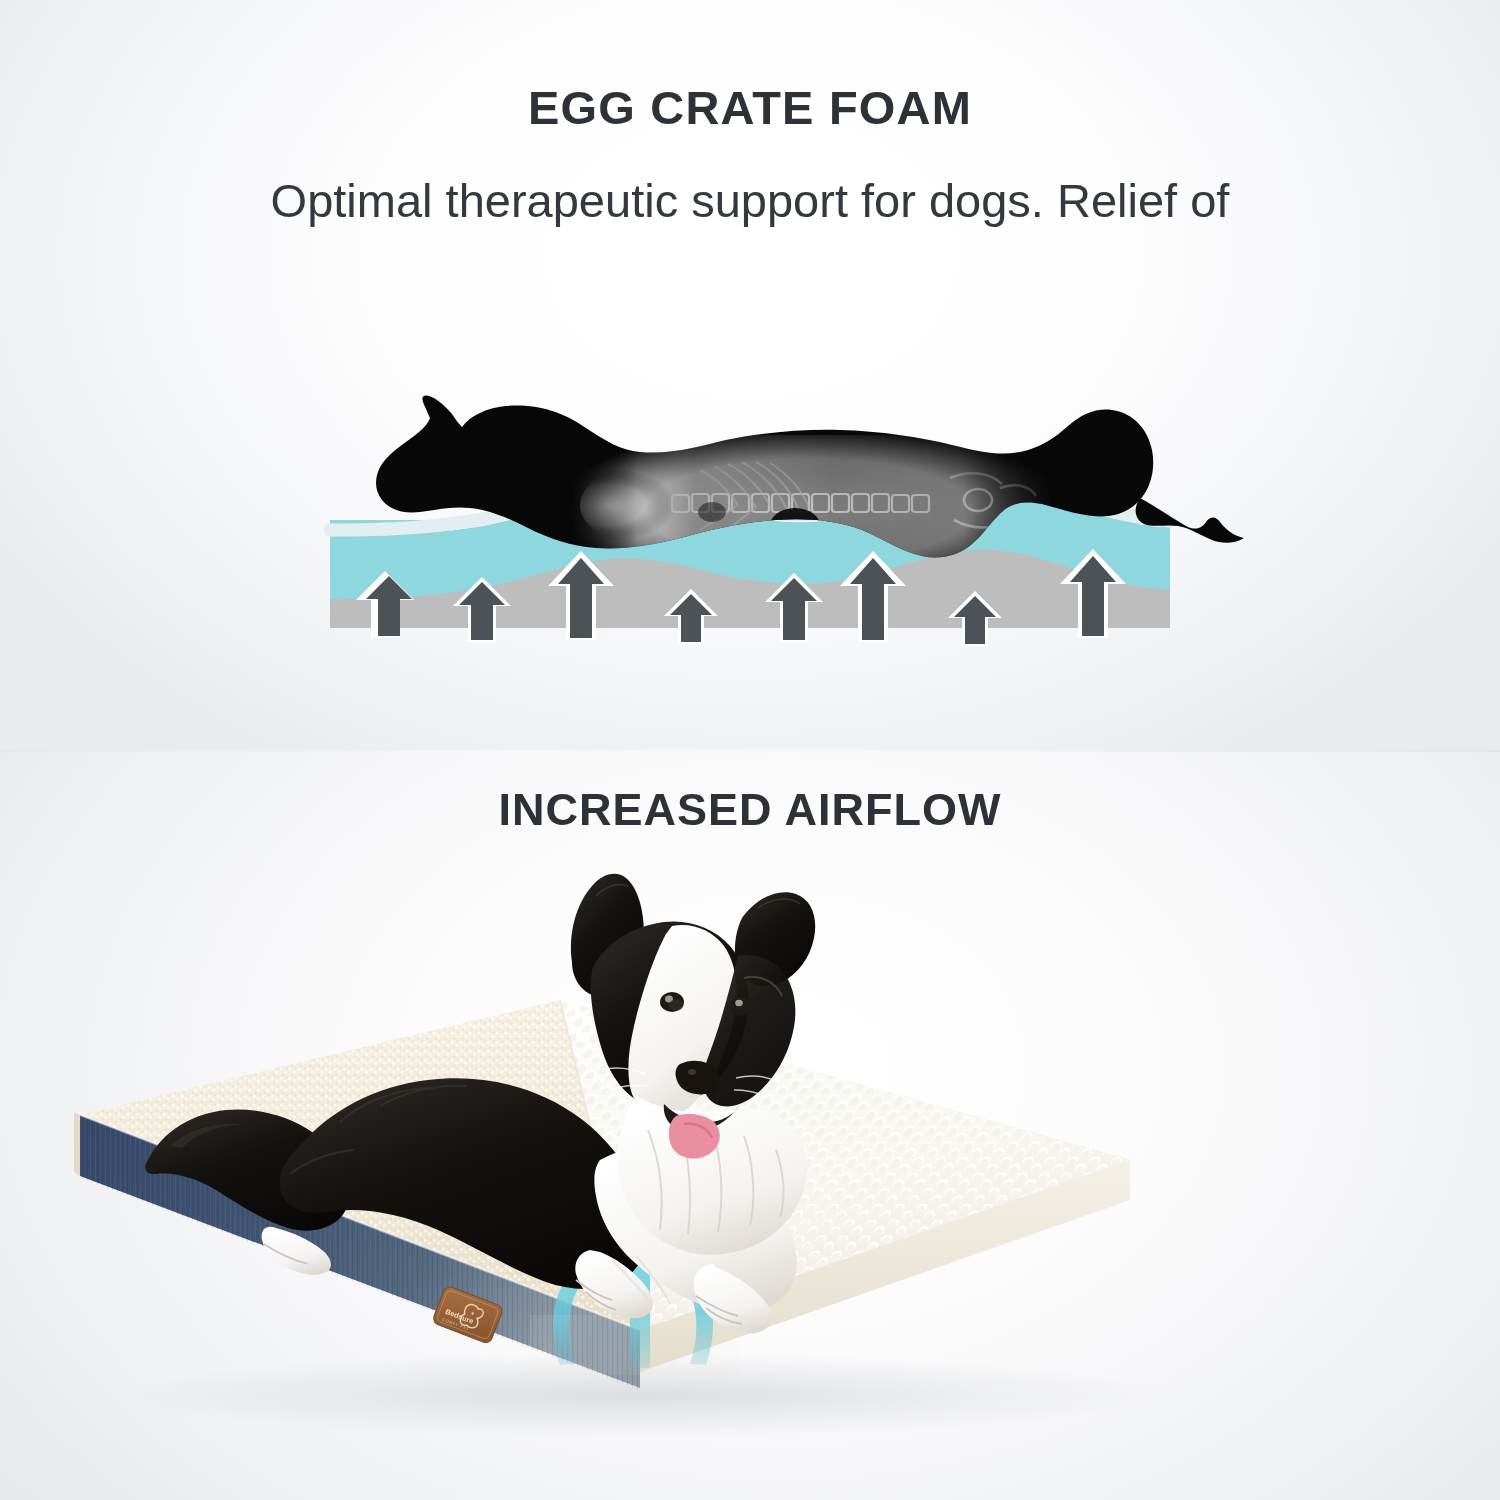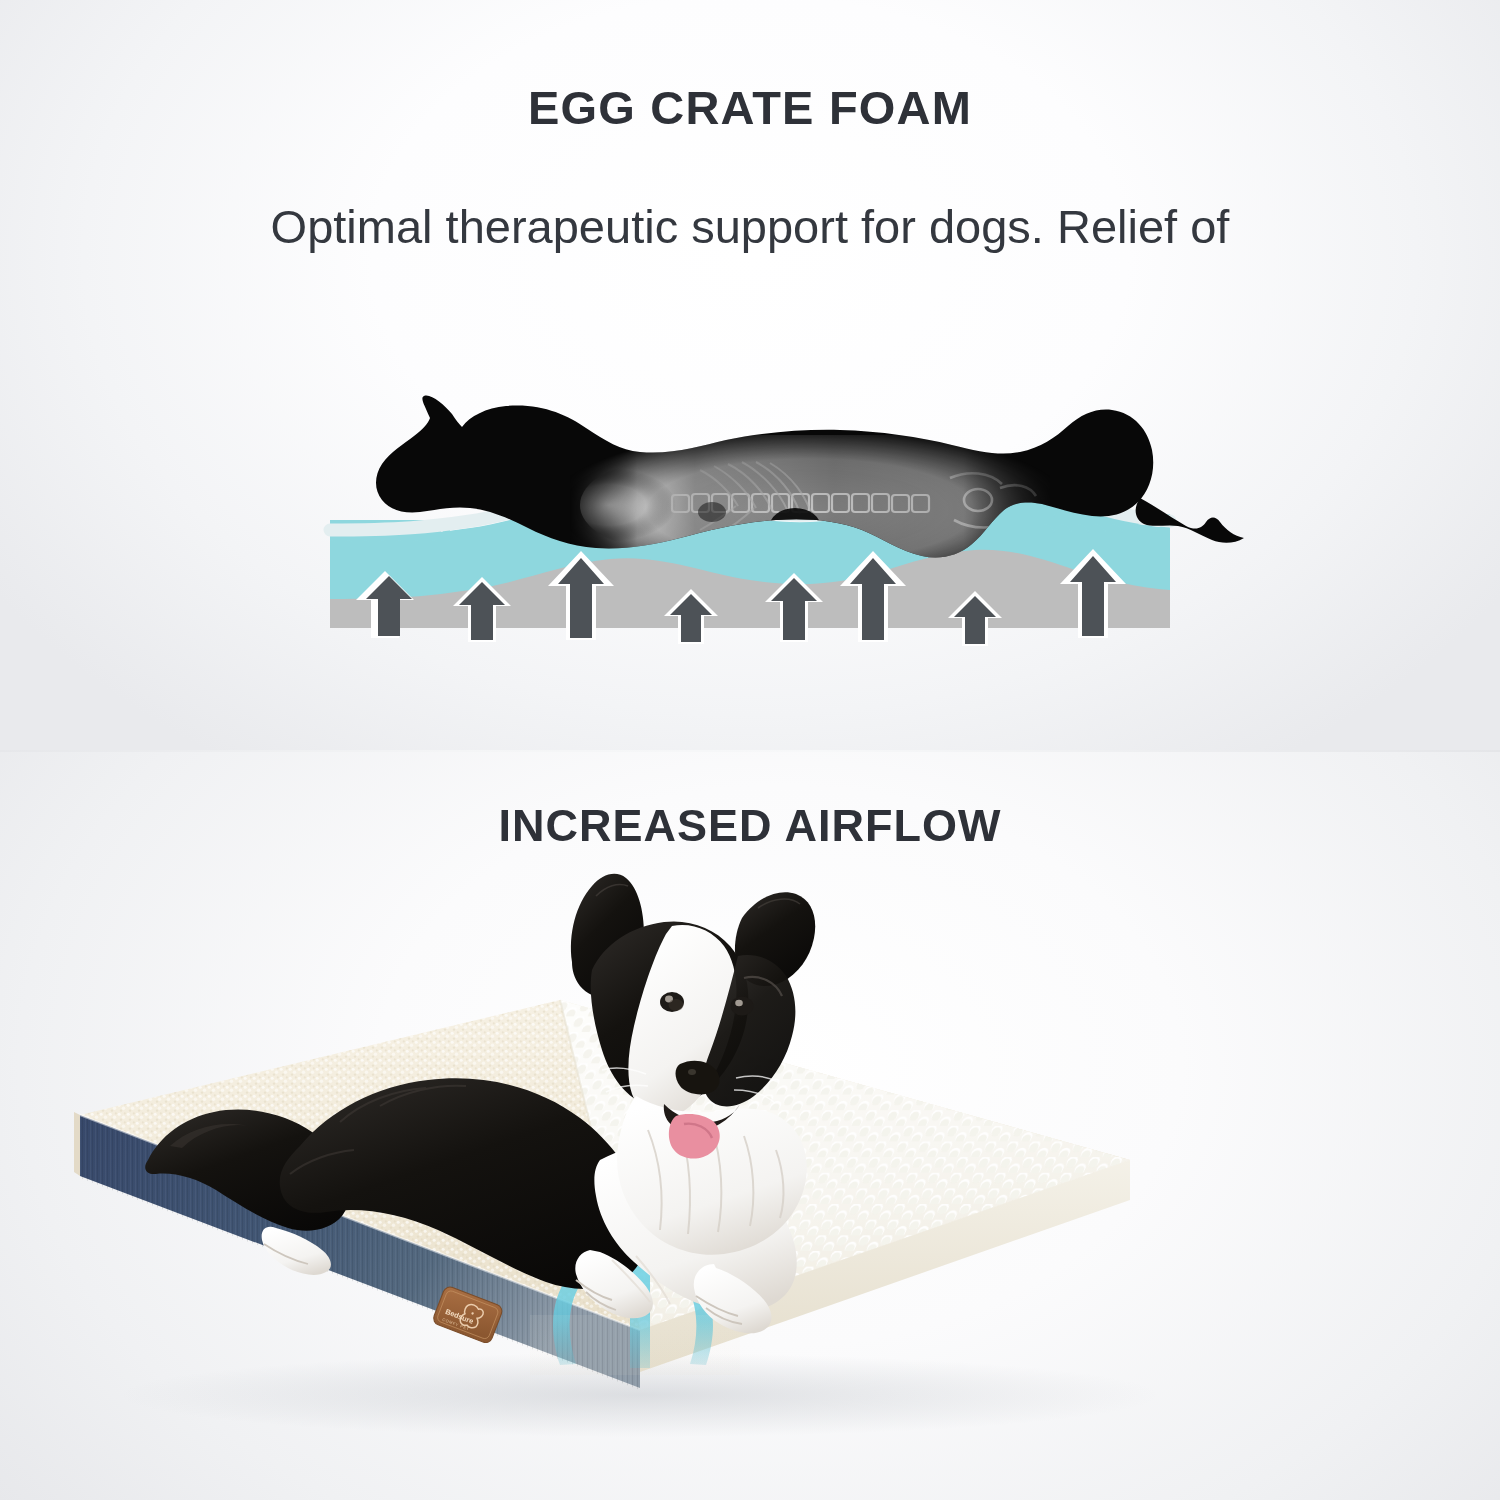--- a/index.html
+++ b/index.html
@@ -32,31 +32,30 @@
       radial-gradient(ellipse 1000px 700px at 52% 42%, #ffffff 0%, #fbfbfc 40%, #f0f1f3 76%, #e7e8eb 100%);
   }
 
   .title {
     position:absolute; width:100%; text-align:center;
     color:#2e3138;
     font-weight:700;
     letter-spacing:1.2px;
   }
   #t1 { top:80px; font-size:47px; }
-  #t2 { top:800px; font-size:45px; letter-spacing:1.0px; }
+  #t2 { top:784px; font-size:45px; letter-spacing:1.0px; }
 
   .subtitle {
     position:absolute; left:50%; transform:translateX(-50%);
     top:170px; width:1400px;
     text-align:center;
     color:#34383f;
     font-size:47px;
     line-height:1.32;
     font-weight:400;
-    margin-top:26px;
   }
 
   
   .diagram { position:absolute; left:0; top:380px; width:1500px; height:290px; }
   .diagram svg { display:block; }
 
   
   .scene { position:absolute; left:0; top:860px; width:1500px; height:620px; }
   .scene svg { display:block; }
 

